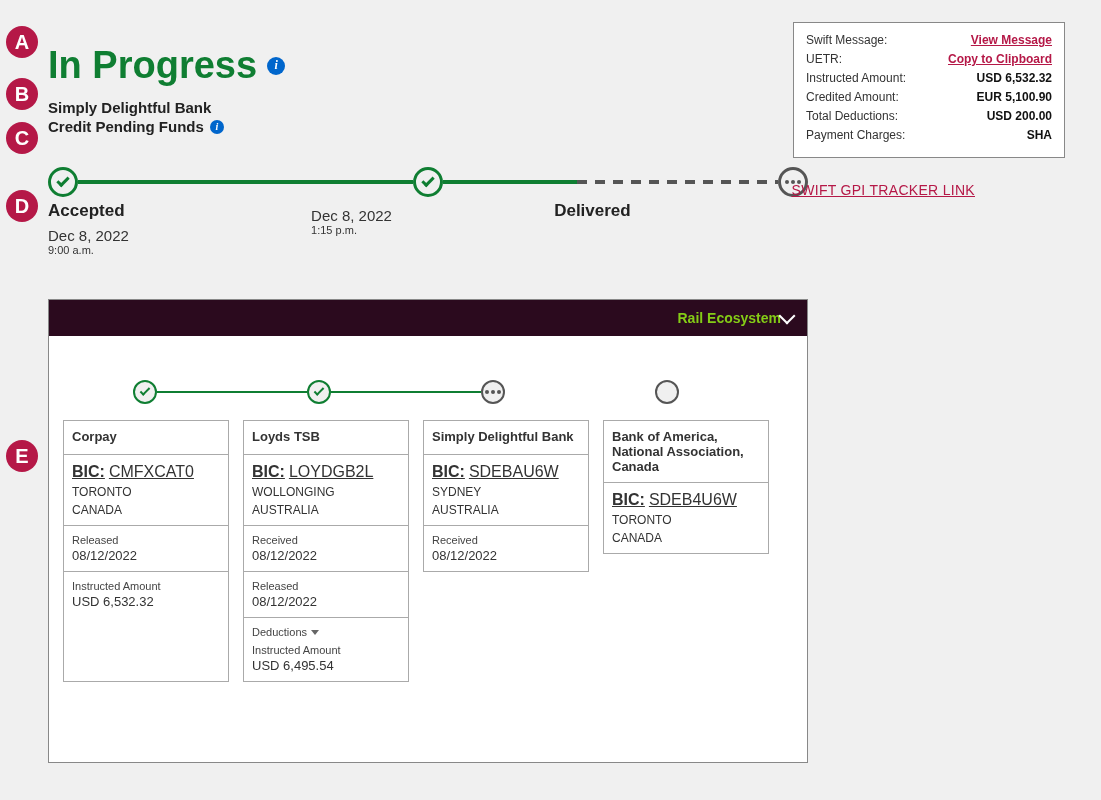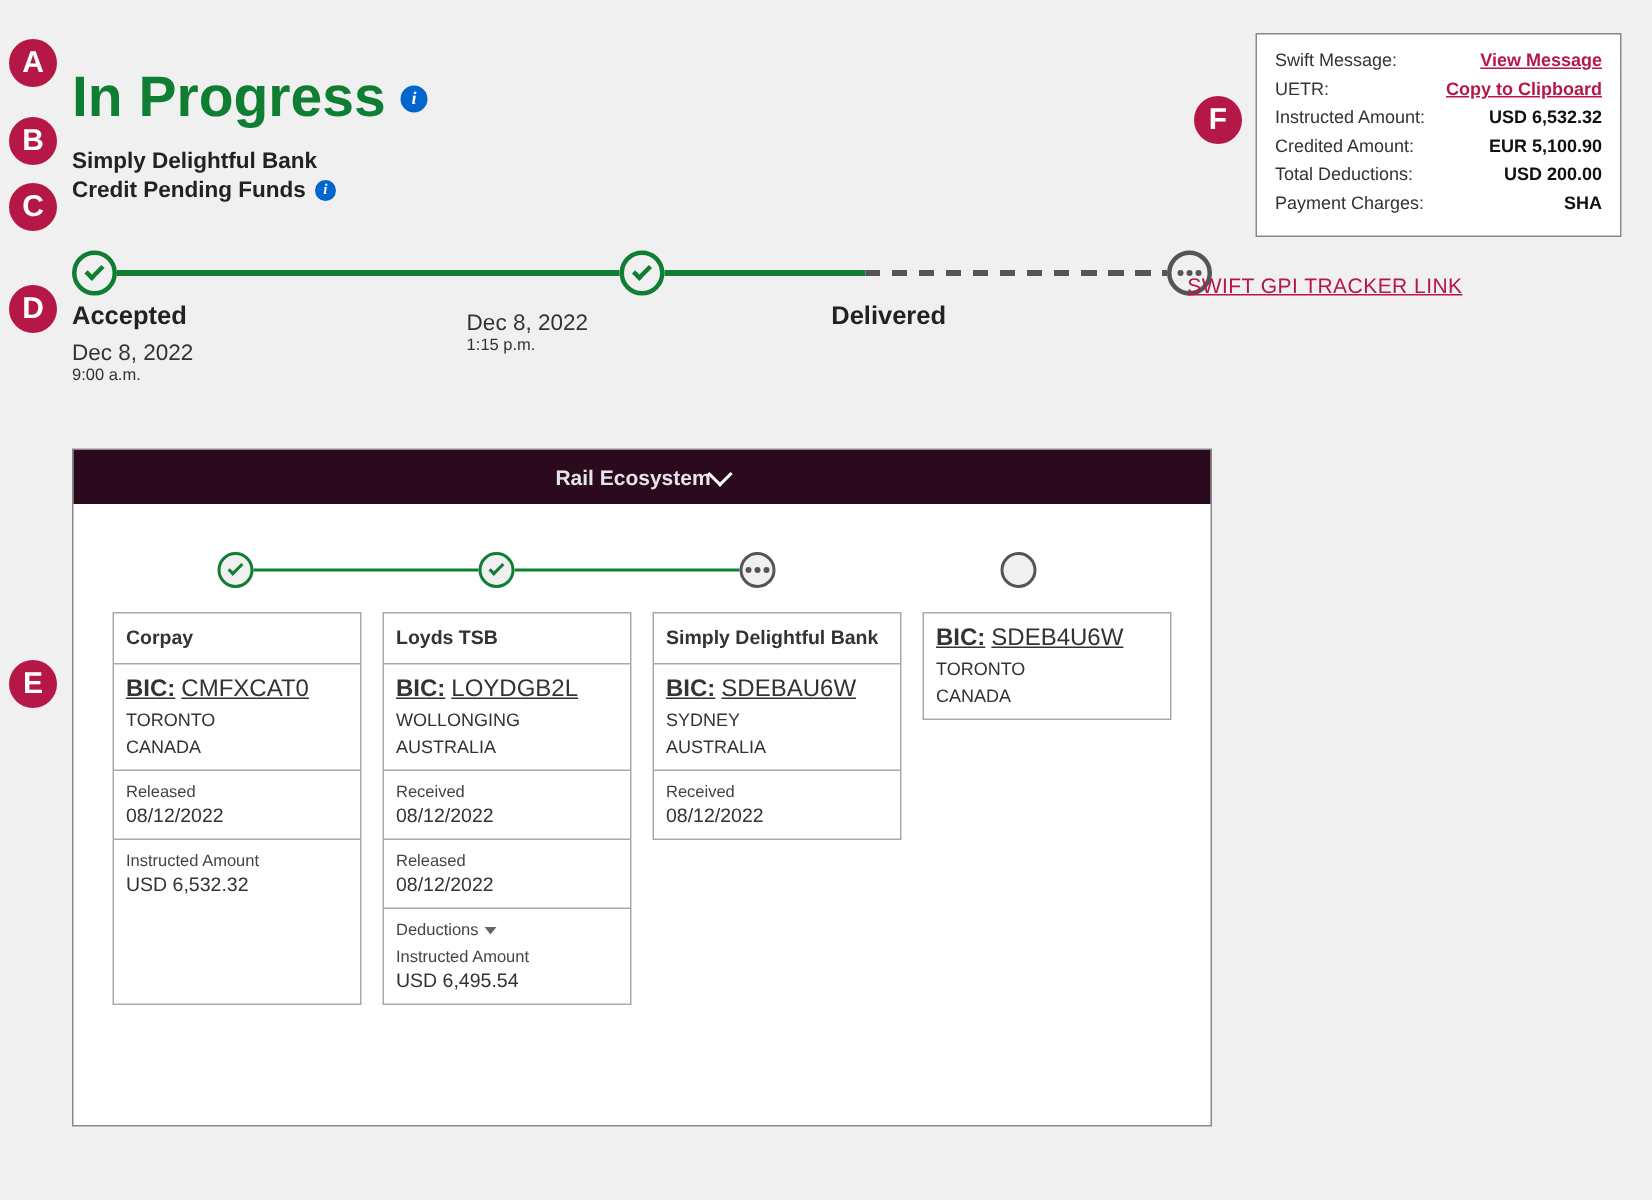--- a/index.html
+++ b/index.html
@@ -25,43 +25,43 @@
 .line { height: 4px; flex: 1; }
 .line.green { background: #0f7e32; }
 .line.dashed { background: repeating-linear-gradient(90deg, #555 0 10px, transparent 10px 18px); }
 .step-labels { display: flex; margin-top: 4px; }
 .step-col { width: 33.3%; }
 .step-col h4 { font-size: 17px; font-weight: bold; color: #222; }
 .step-col .date { font-size: 15px; color: #333; margin-top: 6px; }
 .step-col .time { font-size: 11px; color: #333; }
 
 .rail-panel { margin-top: 12px; border: 1px solid #888; background: #fff; }
-.rail-header { background: #2b0a1e; color: #e5e5e5; padding: 10px 14px; font-size: 14px; font-weight: bold; display: flex; justify-content: center; align-items: center; }
+.rail-header { background: #2b0a1e; color: #84cc16; padding: 10px 14px; font-size: 14px; font-weight: bold; display: flex; justify-content: flex-end; align-items: center; }
 .chev { width: 12px; height: 12px; border-right: 2px solid #fff; border-bottom: 2px solid #fff; transform: rotate(45deg); margin-top: -4px; }
-.rail-body { padding: 32px 14px 80px; margin-left: 12px; }
+.rail-body { padding: 44px 14px 80px; }
 .rail-timeline { display:flex; align-items:center; padding-left: 70px; margin-bottom: 16px; }
 .rail-timeline .step-icon { width:24px; height:24px; border-width:2px; }
 .rail-timeline .check { width:10px; height:5px; border-width:2px; }
 .rail-timeline .line { height:2px; }
 .rail-timeline .step-icon.empty { border-color:#555; }
 .rail-cols { display:flex; gap: 14px; }
 .card { border:1px solid #aaa; width: 166px; font-size:12px; }
 .card .card-head { padding:8px; font-weight:bold; font-size:13px; border-bottom:1px solid #aaa; min-height: 34px; }
 .card .card-head.tall { min-height: 48px; }
 .card .card-sec { padding:8px; border-bottom:1px solid #aaa; }
 .card .card-sec:last-child { border-bottom:none; }
 .card .bic { font-size:16px;text-decoration:underline; }
 .card .bic b { margin-right:4px; }
 .card .loc { font-size:12px; margin-top:4px; text-transform: uppercase; }
 .card .label { font-size:11px; color:#444; }
 .card .val { font-size:13px; margin-top:2px; }
 .ded-row { display:flex; align-items:center; gap:4px; font-size:11px; color:#444; }
 .tri { width:0; height:0; border-left:4px solid transparent; border-right:4px solid transparent; border-top:5px solid #666; }
 
-.info-box { position:absolute; right:20px; top:22px; width:244px; border:1px solid #888; background:#fff; padding:10px 12px; font-size:12px; }
+.info-box { position:absolute; right:36px; top:22px; width:272px; border:1px solid #888; background:#fff; padding:10px 12px; font-size:12px; }
 .info-box .row { display:flex; justify-content:space-between; margin-bottom:5px; }
 .info-box .row .lab { color:#333; }
 .info-box .row .v { font-weight:bold; color:#111; }
 .info-box .row .link { font-weight:bold; color:#b51847; text-decoration:underline; cursor:pointer; }
 .gpi-link { position:absolute; right:126px; top:182px; font-size:14px; color:#b51847; text-decoration:underline; cursor:pointer; letter-spacing:0.3px; }
 
 </style>
 </head>
 <body>
 
@@ -194,20 +194,21 @@
             <div class="loc">SYDNEY</div>
             <div class="loc">AUSTRALIA</div>
           </div>
           <div class="card-sec">
             <div class="label">Received</div>
             <div class="val">08/12/2022</div>
           </div>
         </div>
 
         <div class="card" style="align-self:flex-start">
+          <div class="card-head tall">Bank of America, National Association, Canada</div>
           <div class="card-sec">
             <div class="bic"><b>BIC:</b><span>SDEB4U6W</span></div>
             <div class="loc">TORONTO</div>
             <div class="loc">CANADA</div>
           </div>
         </div>
       </div>
     </div>
   </div>
 </div>

